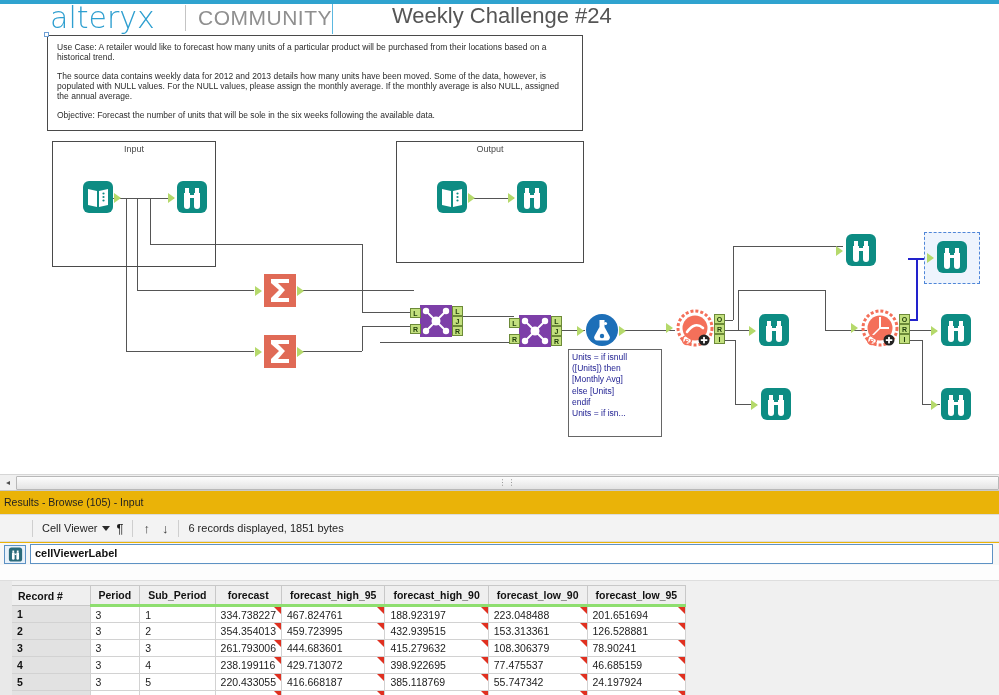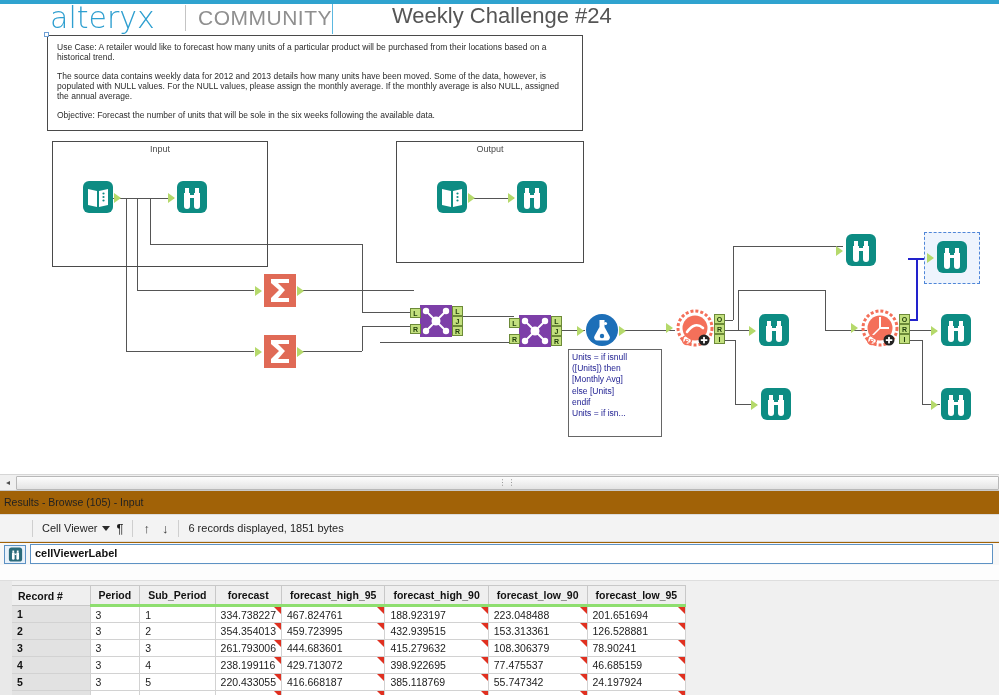--- a/index.html
+++ b/index.html
@@ -127,21 +127,21 @@
     position:absolute; left:0; top:0; width:100%; height:14px;
     background:linear-gradient(#fdfdfd,#e4e4e4);
     border:1px solid #b8b8b8; border-radius:1px;
     display:flex; align-items:center; justify-content:center;
     font-size:8px; color:#8a8a8a; letter-spacing:1px;
   }
 
   
   #results {
     position:absolute; left:0; top:490px; width:999px; height:163px;
-    background:#a16207; border-top:1px solid #c9c9c9;
+    background:#eab308; border-top:1px solid #c9c9c9;
   }
   #results-title {
     position:absolute; left:4px; top:5px;
     font-size:10.5px; color:#222; font-family:"Liberation Sans", sans-serif;
   }
   #res-toolbar {
     position:absolute; left:0; top:23px; width:999px; height:28px;
     background:#f3f3f3; border-top:1px solid #dcdcdc; border-bottom:1px solid #dcdcdc;
     display:flex; align-items:center; gap:0px;
   }
@@ -294,21 +294,21 @@
   <div class="wire sel v" style="left:916px; top:254px; height:62px; width:2px;"></div>
   <div class="wire sel h" style="left:900px; top:315px; width:18px; height:2px;"></div>
   <div class="wire sel h" style="left:908px; top:254px; width:18px; height:2px;"></div>
   <div class="wire h" style="left:900px; top:326px; width:37px;"></div>
   <div class="wire h" style="left:900px; top:336px; width:22px;"></div>
   <div class="wire v" style="left:922px; top:336px; height:64px;"></div>
   <div class="wire h" style="left:922px; top:400px; width:18px;"></div>
 
   <div class="wire h" style="left:470px; top:194px; width:44px;"></div>
 
-  <div class="tool-container" style="left:52px; top:137px; width:216px; height:126px;">
+  <div class="tool-container" style="left:52px; top:137px; width:164px; height:126px;">
     <div class="tc-label">Input</div>
   </div>
   <div class="tool-container" style="left:396px; top:137px; width:188px; height:122px;">
     <div class="tc-label">Output</div>
   </div>
 
   <div class="node" style="left:82px; top:176px; width:32px; height:34px;">
     <svg width="32" height="34" viewBox="0 0 32 34">
       <rect x="1" y="1" width="30" height="32" rx="6" fill="#0d8c83"></rect>
       <path d="M6 9 L15 11 L15 27 L6 25 Z" fill="#ffffff"></path>

